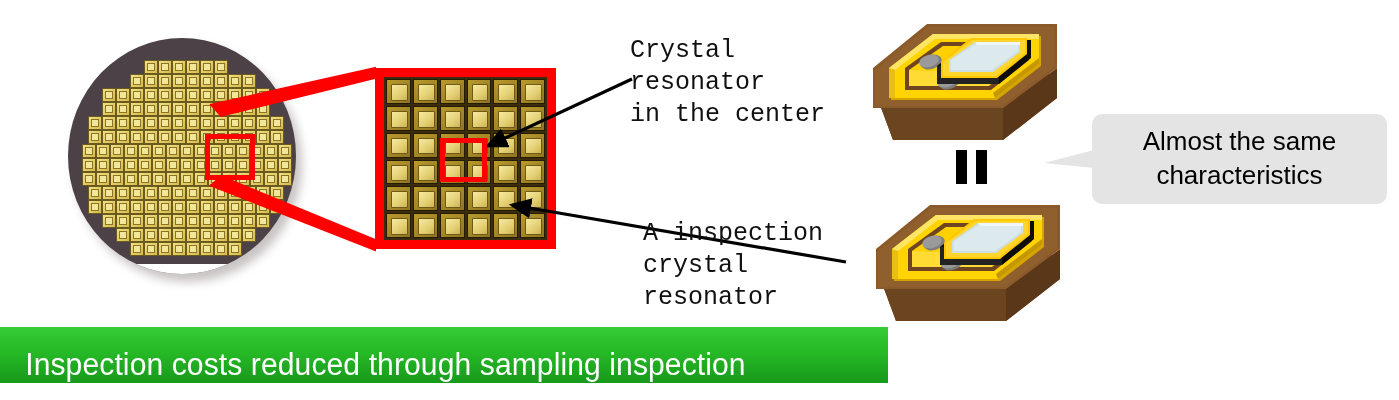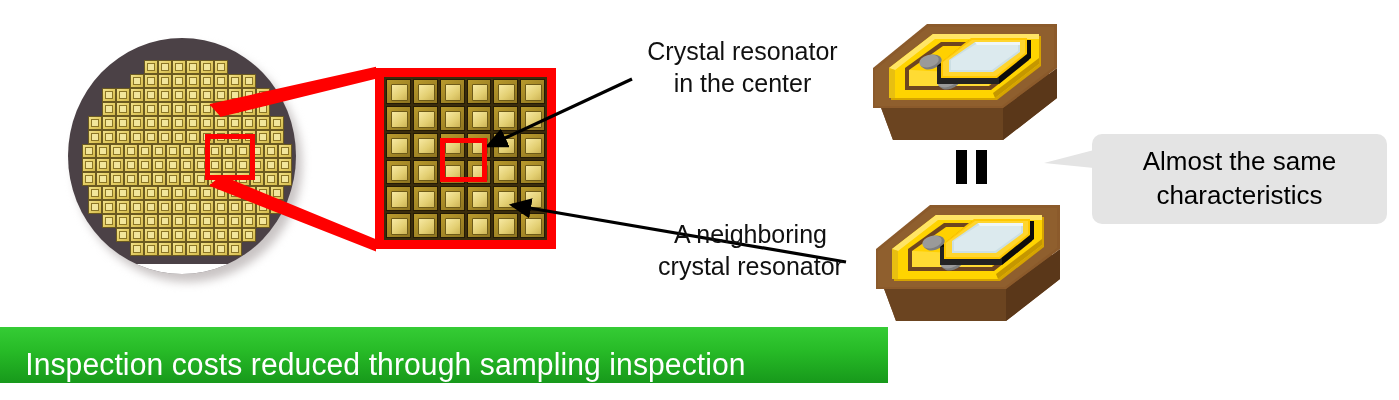--- a/index.html
+++ b/index.html
@@ -152,25 +152,24 @@
   
   #annot-svg {
     position: absolute;
     left: 0; top: 0;
     width: 1399px;
     height: 400px;
     pointer-events: none;
   }
   .callout-label {
     position: absolute;
-    font-family: Liberation Sans, sans-serif;
+    font-family: Liberation Mono, monospace;
     font-size: 25px;
     color: #111111;
     line-height: 1.28;
-    text-align: center;
     white-space: pre-line;
   }
   #label-center {
     left: 630px;
     top: 35px;
     width: 225px;
   }
   #label-neighbor {
     left: 643px;
     top: 218px;
@@ -209,21 +208,20 @@
     position: absolute;
     left: 1092px;
     top: 114px;
     width: 295px;
     height: 90px;
     background: #e4e4e4;
     border-radius: 10px;
     display: flex;
     align-items: center;
     justify-content: center;
-    margin-top: 20px;
   }
   #speech-bubble-text {
     font-family: "Liberation Sans", sans-serif;
     font-size: 26px;
     color: #000000;
     text-align: center;
     line-height: 1.3;
     white-space: pre-line;
     padding: 0 10px;
   }
@@ -523,21 +521,21 @@
         <path d="M0,0 L7,3.2 L0,6.4 Z" fill="#000000"></path>
       </marker>
     </defs>
     <line x1="632" y1="79" x2="488" y2="146" stroke="#000000" stroke-width="3.2" marker-end="url(#arrowhead)"></line>
     <line x1="846" y1="262" x2="512" y2="205" stroke="#000000" stroke-width="3.2" marker-end="url(#arrowhead)"></line>
   </svg>
 
   <div class="callout-label" id="label-center">Crystal resonator
 in the center</div>
 
-  <div class="callout-label" id="label-neighbor">A neighboring
+  <div class="callout-label" id="label-neighbor">A inspection
 crystal resonator</div>
 
   <svg class="package" id="package-top" viewBox="0 0 200 135">
 
     <path d="M8,74 L62,24 L172,24 L192,86 L138,128 L28,128 Z" fill="#7b4f26"></path>
     <path d="M8,74 L28,128 L138,128 L138,96 L8,56 Z" fill="#6b4420"></path>
     <path d="M138,128 L192,86 L192,56 L138,96 Z" fill="#5a3719"></path>
 
     <path d="M8,56 L62,12 L192,12 L192,56 L138,96 L8,96 Z" fill="#8b5a2b"></path>
     <path d="M10,58 L63,15 L189,15 L189,55 L137,94 L10,94 Z" fill="#8f5f2e"></path>

